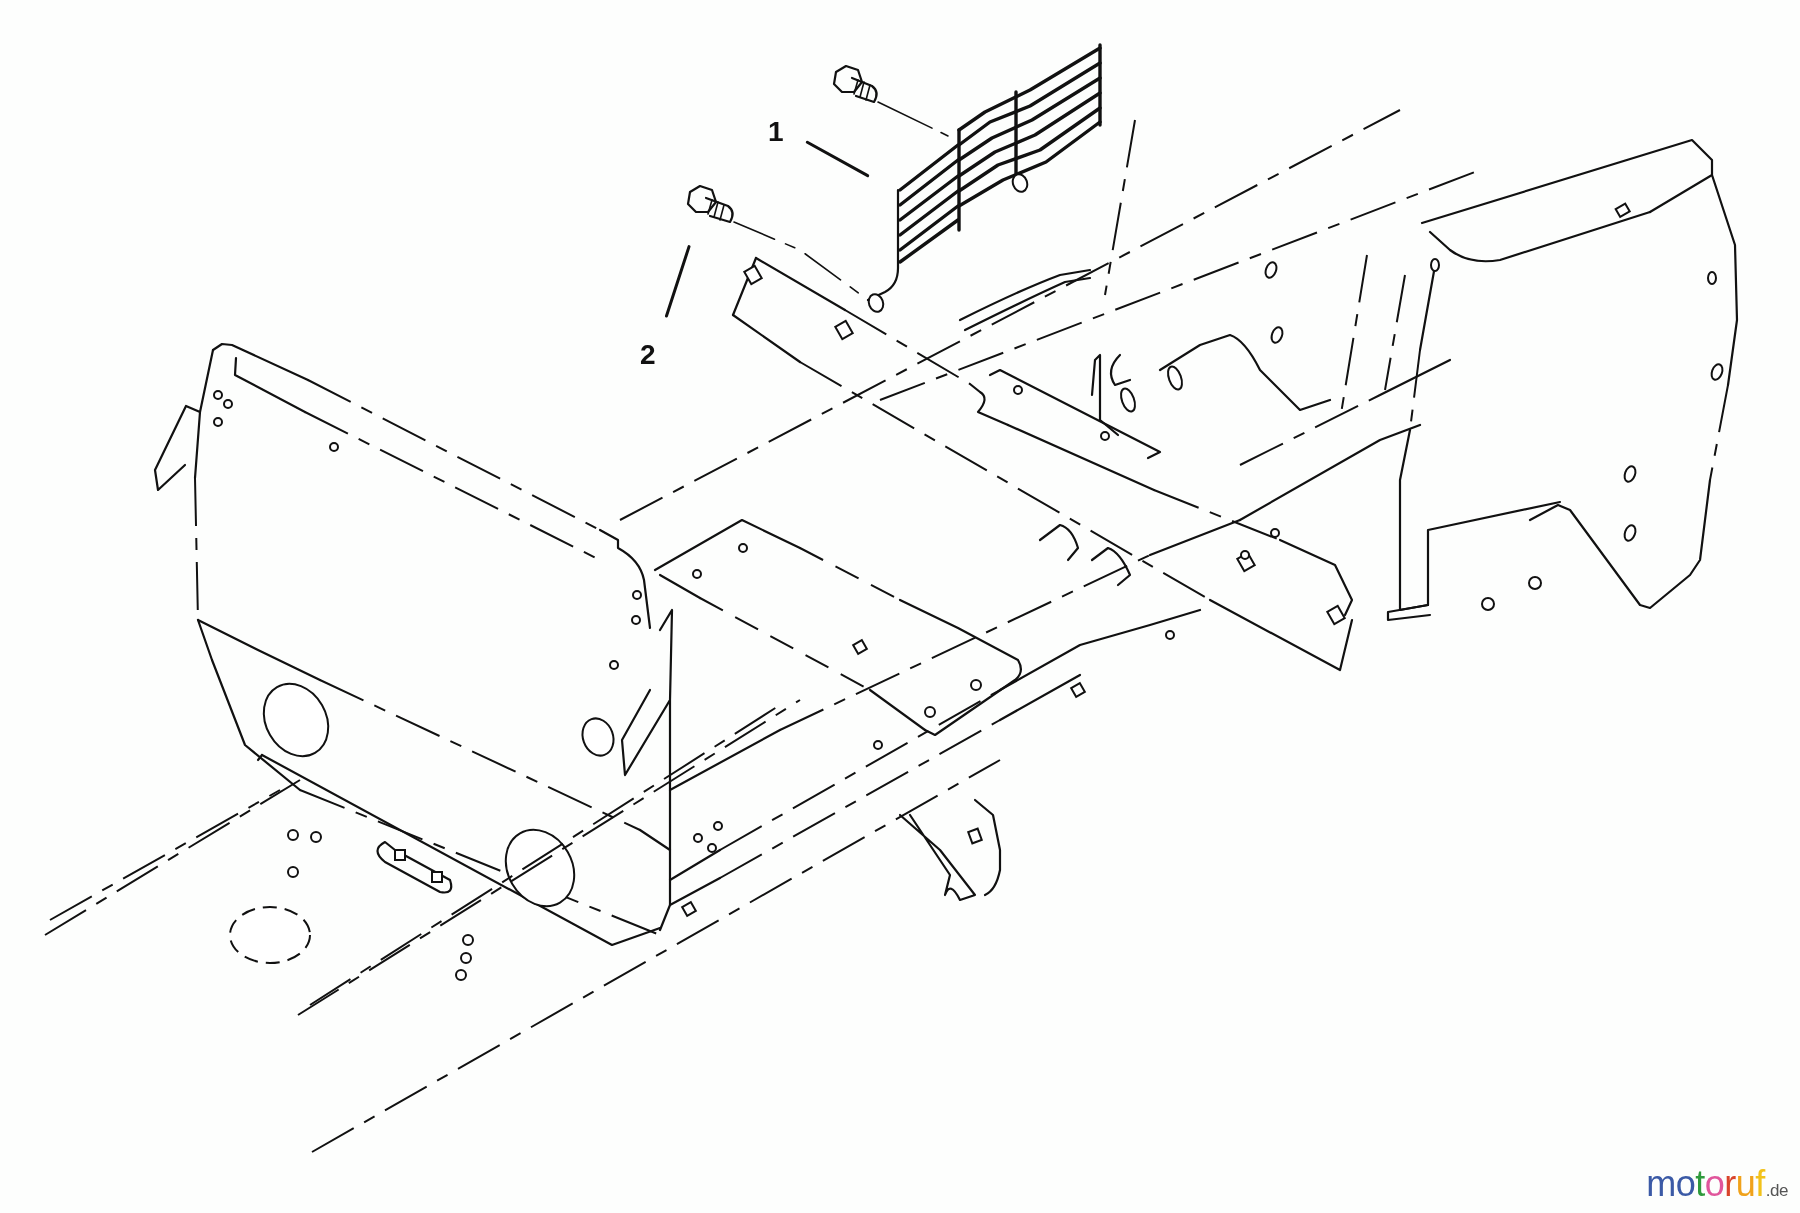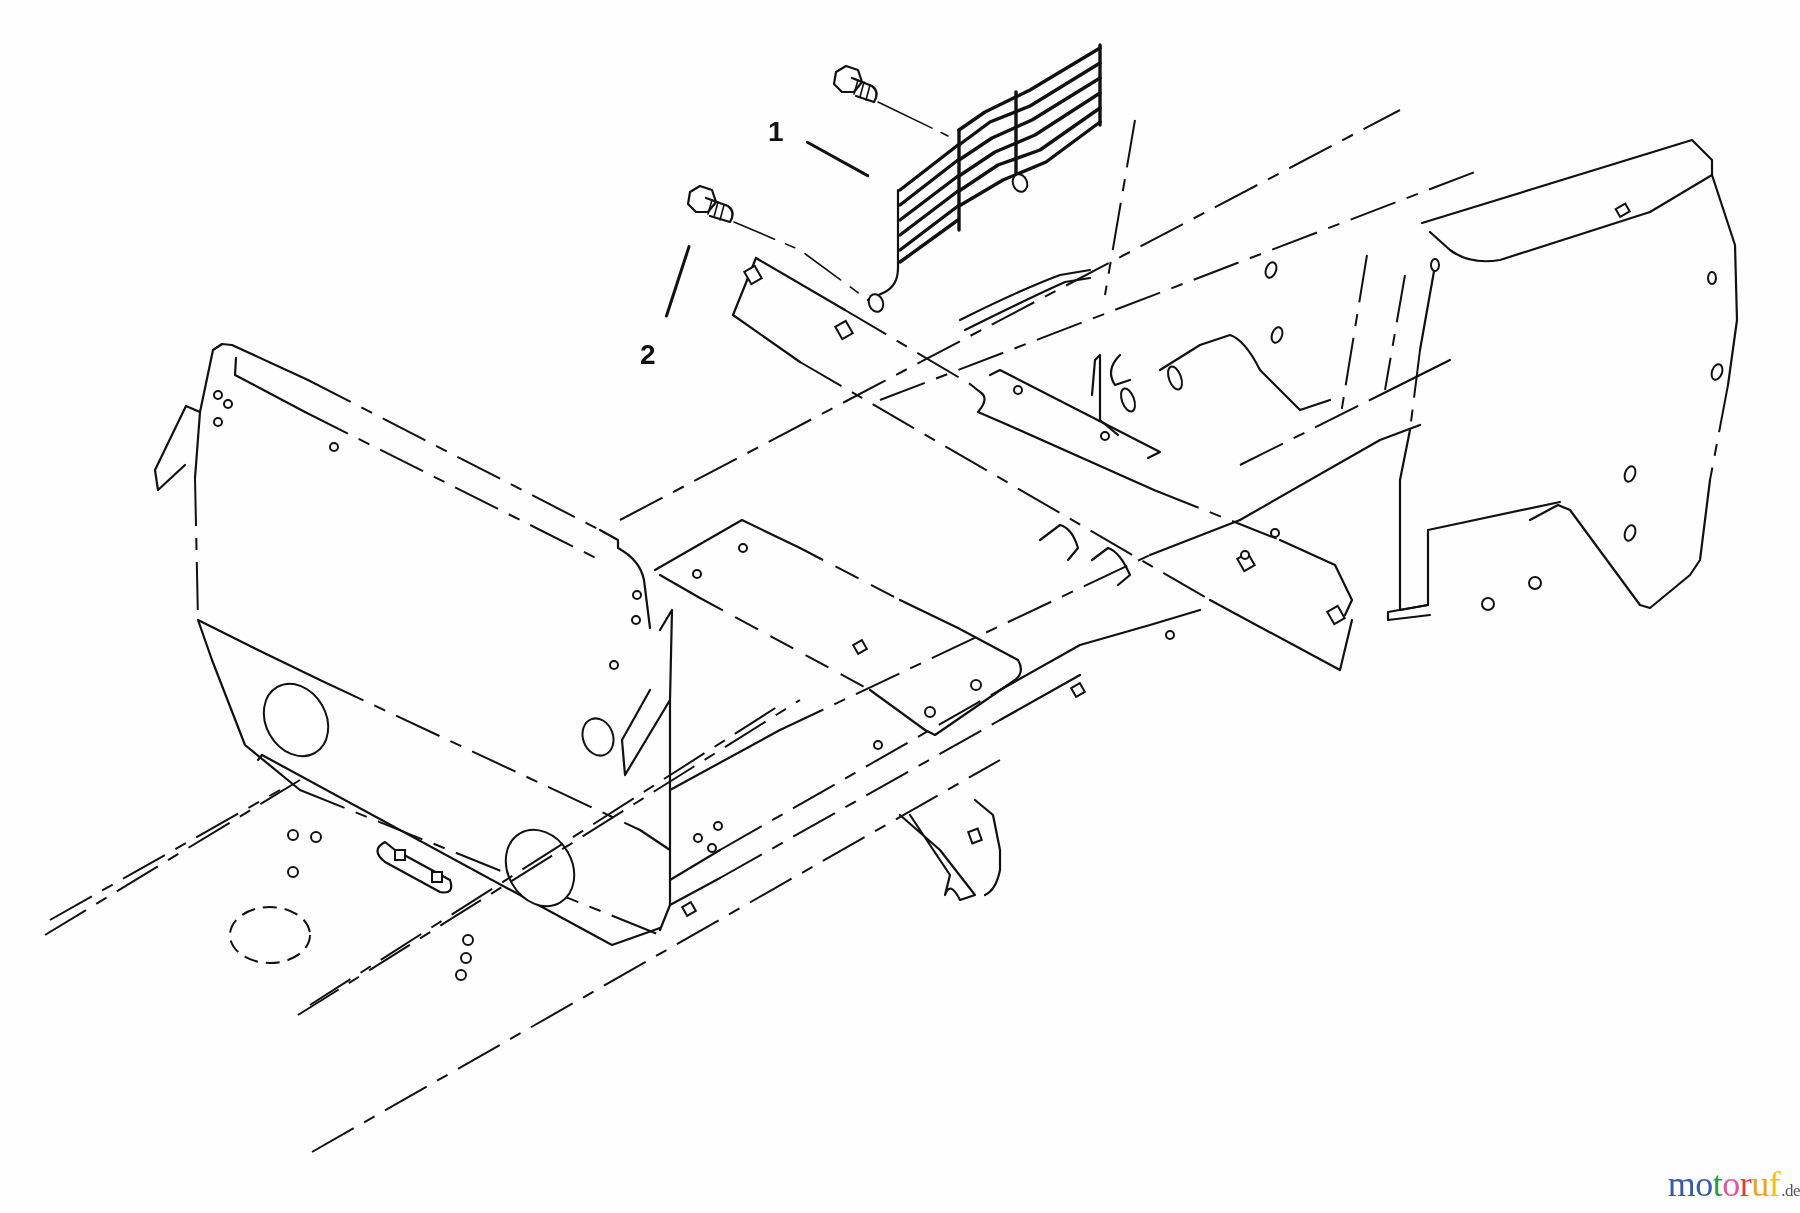--- a/index.html
+++ b/index.html
@@ -7,21 +7,21 @@
   #diagram { position: absolute; left: 0; top: 0; width: 1800px; height: 1213px; }
   .ln { fill: none; stroke: #111; stroke-width: 2.2; stroke-linecap: round; stroke-linejoin: round; }
   .thin { fill: none; stroke: #111; stroke-width: 1.6; stroke-linecap: round; stroke-linejoin: round; }
   .thick { fill: none; stroke: #111; stroke-width: 3.4; stroke-linecap: round; stroke-linejoin: round; }
   .dash { fill: none; stroke: #111; stroke-width: 2; stroke-dasharray: 48 12 12 12; }
   .dash2 { fill: none; stroke: #111; stroke-width: 2; stroke-dasharray: 26 14; }
   .hole { fill: #fff; stroke: #111; stroke-width: 2; }
   .sq { fill: #fff; stroke: #111; stroke-width: 2; }
   .callout { position: absolute; font-family: "Liberation Sans", sans-serif; font-weight: bold; font-size: 28px; color: #111; }
   .leader { position: absolute; height: 3px; background: #111; transform-origin: 0 50%; border-radius: 2px; }
-  .watermark { position: absolute; right: 0; bottom: 8px; font-family: Liberation Serif, serif; font-size: 36px; letter-spacing: -0.5px; }
+  .watermark { position: absolute; right: 12px; bottom: 8px; font-family: Liberation Sans, sans-serif; font-size: 36px; letter-spacing: -0.5px; }
   .watermark span { display: inline-block; }
   .watermark .tld { font-size: 17px; color: #555; margin-left: 1px; }
 </style>
 </head>
 <body>
 
 <svg id="diagram" viewBox="0 0 1800 1213" xmlns="http://www.w3.org/2000/svg">
 
   <g>
 

